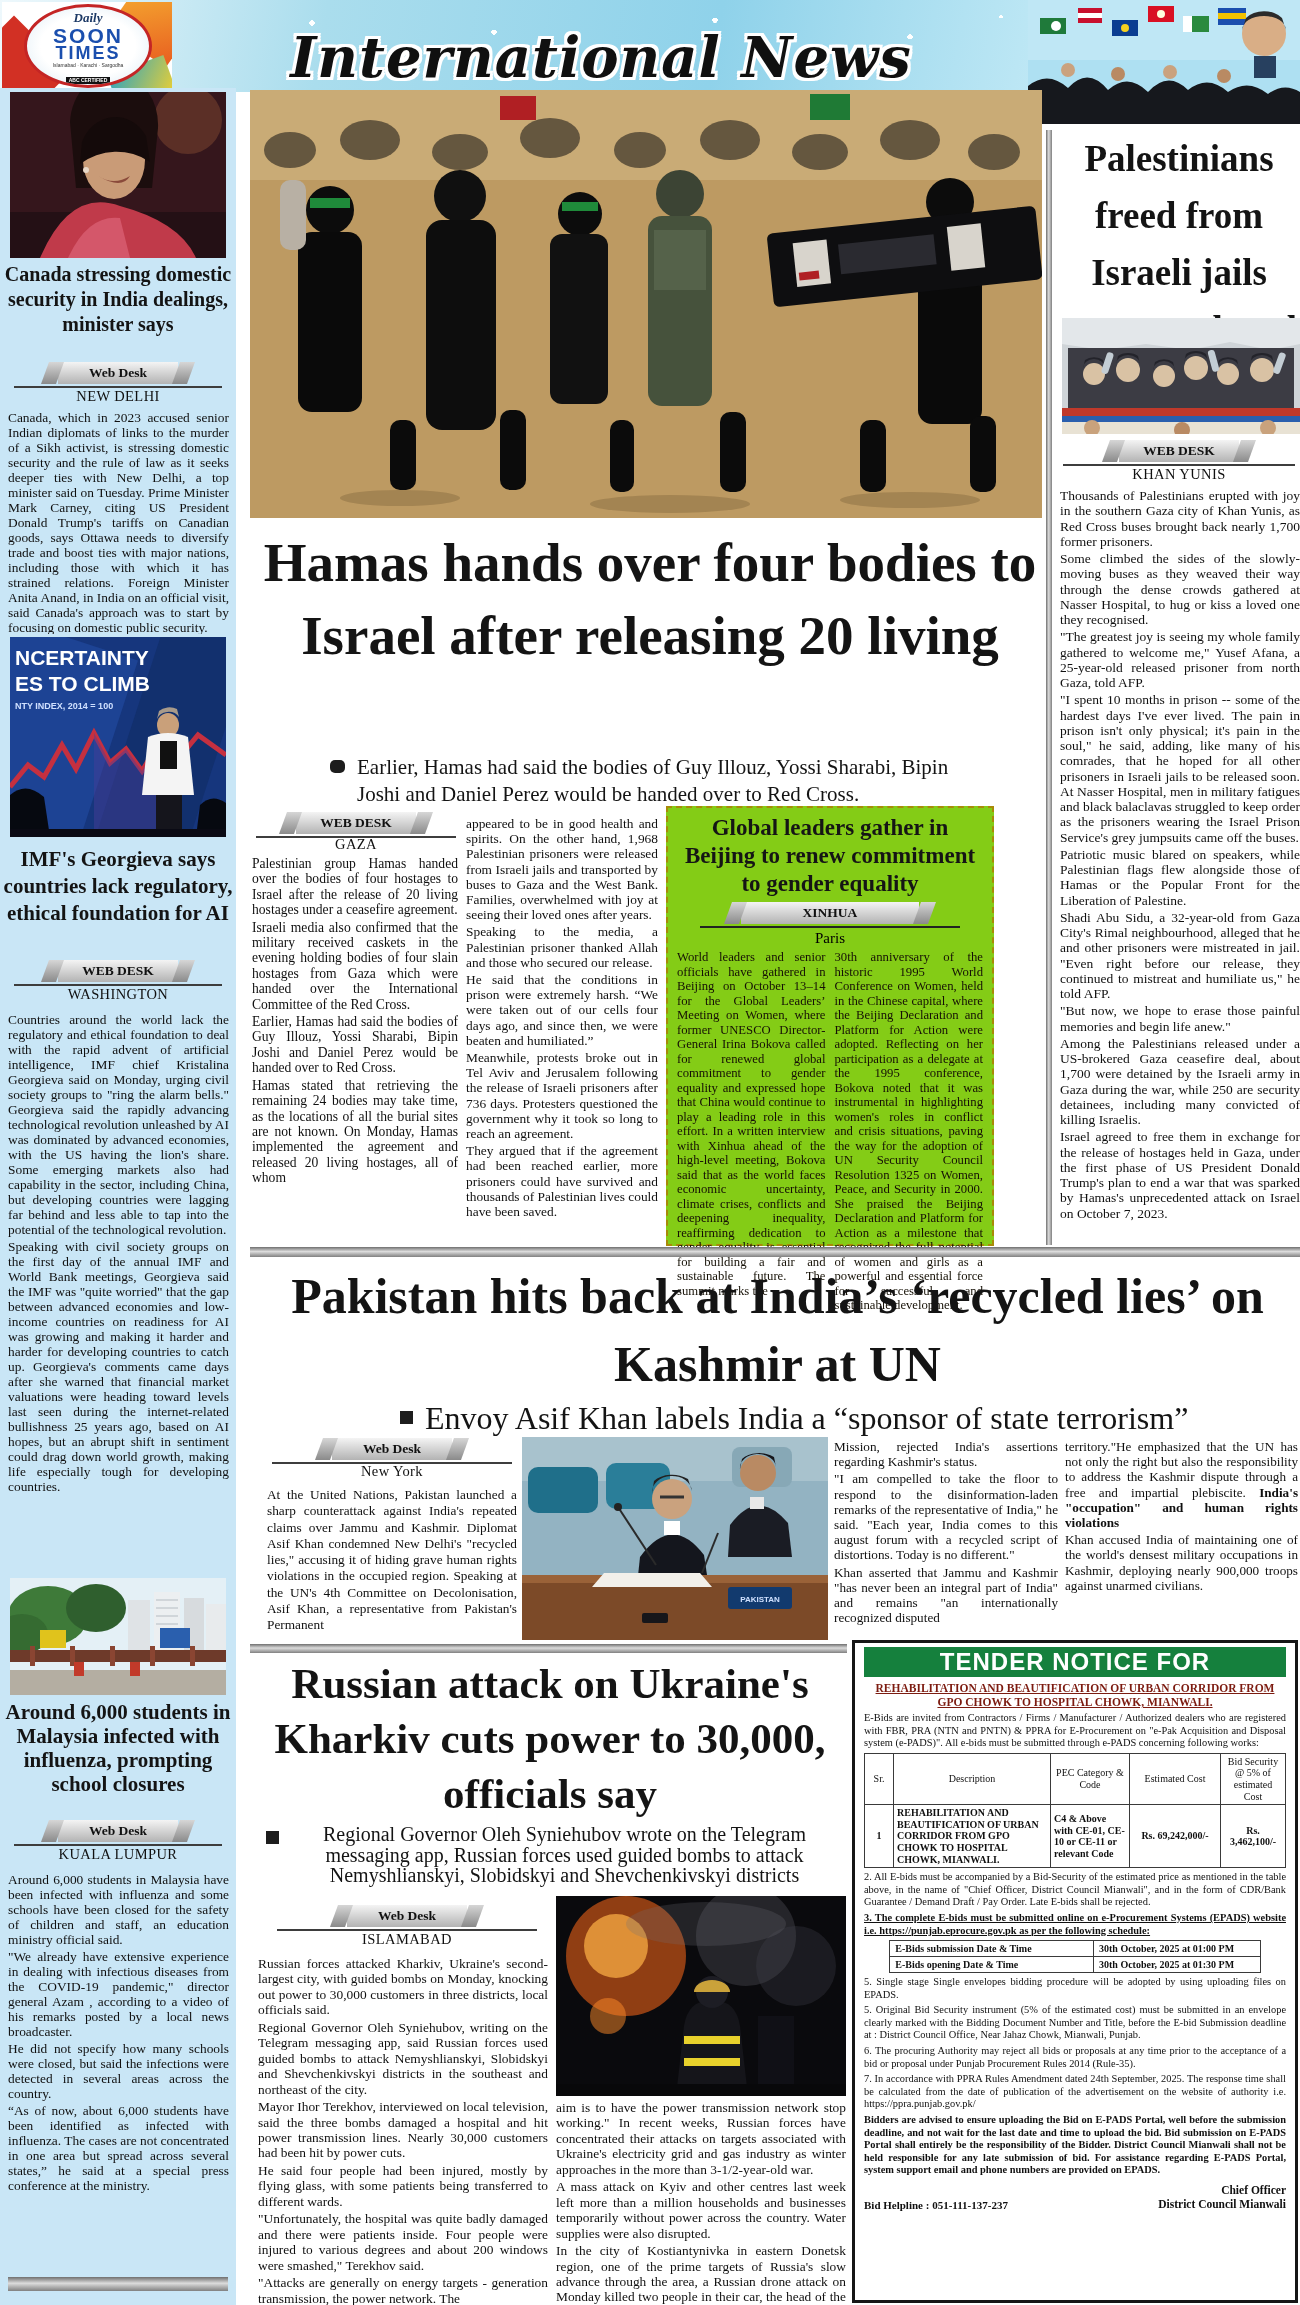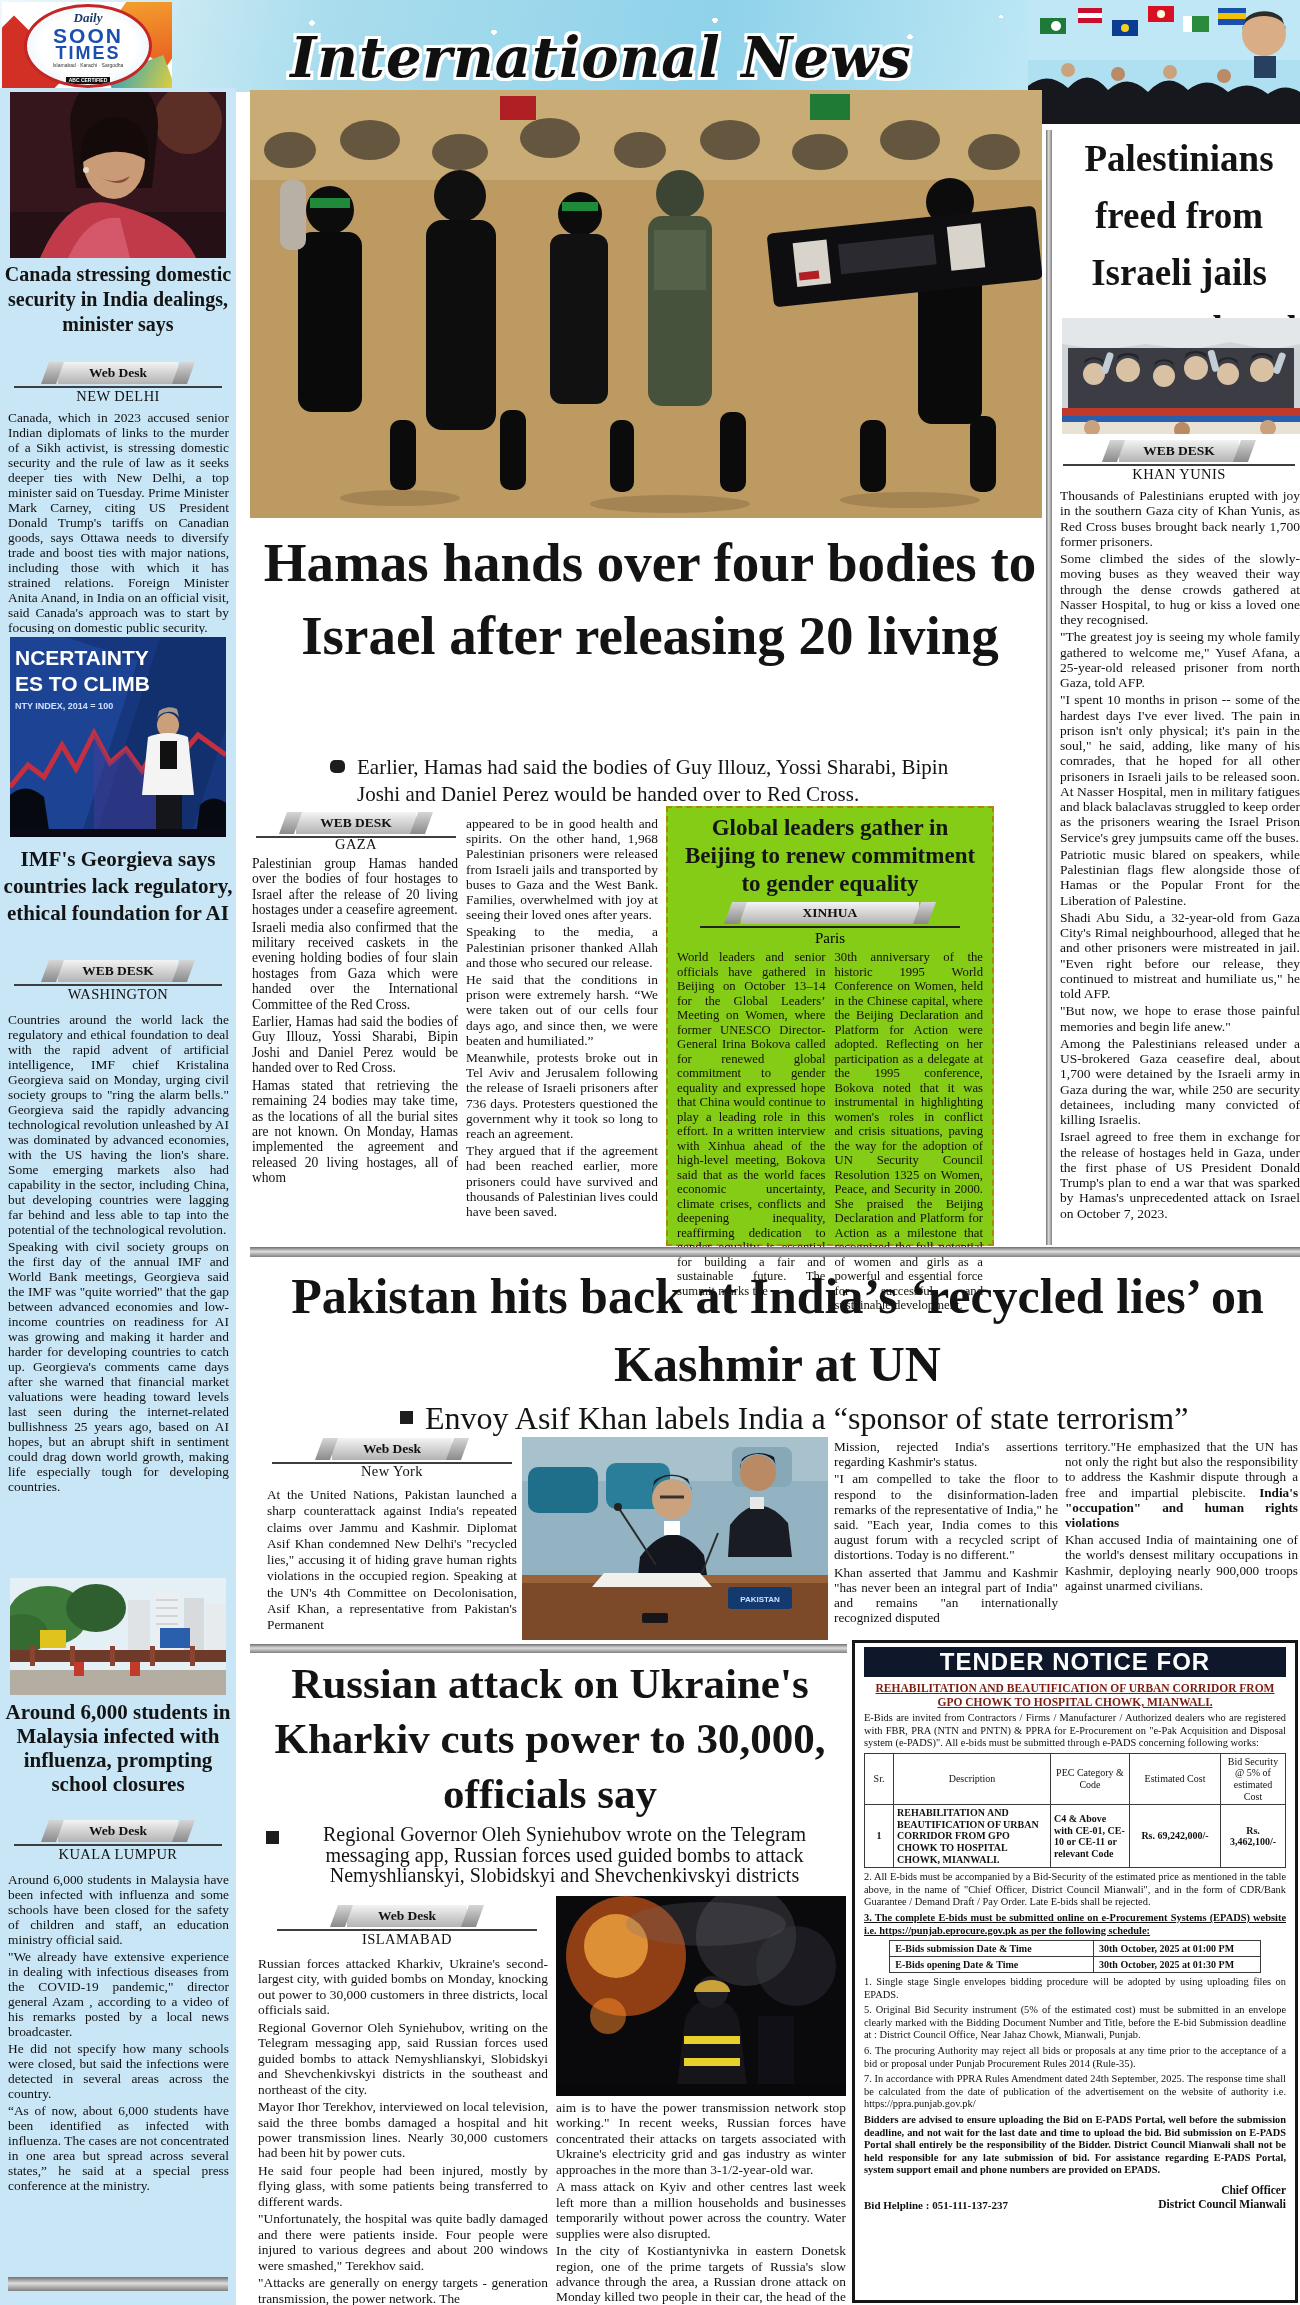--- a/index.html
+++ b/index.html
@@ -57,21 +57,21 @@
   #beijing-box{position:absolute;left:666px;top:806px;width:328px;height:440px;box-sizing:border-box;
       background:#84cc16;border:2px dashed #a88a08;padding:6px 9px;}
   #beijing-box .b-hl{font:bold 23px/28px "Liberation Serif",serif;text-align:center;color:#151515;}
   #beijing-cols{display:flex;gap:9px;margin-top:3px;}
   #beijing-cols .c{flex:1;font:12.7px/14.5px "Liberation Serif",serif;text-align:justify;color:#151005;}
   #beijing-cols .c p{margin:0;}
   .b-barwrap{text-align:center;margin-top:4px;}
   
   #tender{position:absolute;left:852px;top:1640px;width:446px;height:663px;box-sizing:border-box;
       background:#fff;border:3px solid #161616;padding:4px 9px;font-family:"Liberation Serif",serif;color:#101010;}
-  #tn-title{background:#0f172a;color:#fff;font:bold 24px/30px "Liberation Sans",sans-serif;text-align:center;letter-spacing:1px;}
+  #tn-title{background:#15803d;color:#fff;font:bold 24px/30px "Liberation Sans",sans-serif;text-align:center;letter-spacing:1px;}
   #tn-sub{color:#7c1b10;font:bold 11.5px/14px "Liberation Serif",serif;text-align:center;text-decoration:underline;margin:4px 8px 3px;}
   .tn-p{font:10.4px/12.6px "Liberation Serif",serif;text-align:justify;margin:3px 0;}
   #tn-table{width:100%;border-collapse:collapse;margin:2px 0 3px;}
   #tn-table th,#tn-table td{border:1px solid #3a3a3a;font:10px/11.6px "Liberation Serif",serif;padding:2px 3px;vertical-align:middle;}
   #tn-table th{font-weight:normal;text-align:center;}
   #tn-table td.desc{font-weight:bold;}
   #tn-table td.c{text-align:center;font-weight:bold;}
   #tn-sched{width:88%;margin:2px auto;border-collapse:collapse;}
   #tn-sched td{border:1px solid #3a3a3a;font:bold 10px/13px "Liberation Serif",serif;padding:1px 5px;}
   .tn-bold-u{font-weight:bold;text-decoration:underline;}
@@ -527,21 +527,21 @@
           <tr>
         <td style="width:55%;">E-Bids submission Date &amp; Time</td>
         <td>30th October, 2025 at 01:00 PM</td>
       </tr>
       <tr>
         <td>E-Bids opening Date &amp; Time</td>
         <td>30th October, 2025 at 01:30 PM</td>
       </tr>
     </tbody>
       </table>
-    <div class="tn-p">1.    Single stage Single envelopes bidding procedure will be adopted by using uploading files on EPADS.</div>
+    <div class="tn-p">5.    Single stage Single envelopes bidding procedure will be adopted by using uploading files on EPADS.</div>
     <div class="tn-p">5.    Original Bid Security instrument (5% of the estimated cost) must be submitted in an envelope clearly marked with the Bidding Document Number and Title, before the E-bid Submission deadline at : District Council Office, Near Jahaz Chowk, Mianwali, Punjab.</div>
     <div class="tn-p">6.    The procuring Authority may reject all bids or proposals at any time prior to the acceptance of a bid or proposal under Punjab Procurement Rules 2014 (Rule-35).</div>
     <div class="tn-p">7.    In accordance with PPRA Rules Amendment dated 24th September, 2025. The response time shall be calculated from the date of publication of the advertisement on the website of authority i.e. https://ppra.punjab.gov.pk/</div>
     <div class="tn-p" style="font-weight:bold;">Bidders are advised to ensure uploading the Bid on E-PADS Portal, well before the submission deadline, and not wait for the last date and time to upload the bid. Bid submission on E-PADS Portal shall entirely be the responsibility of the Bidder. District Council Mianwali shall not be held responsible for any late submission of bid. For assistance regarding E-PADS Portal, system support email and phone numbers are provided on EPADS.</div>
     <div id="tn-foot">
       <div id="tn-help">Bid Helpline : 051-111-137-237</div>
       <div id="tn-sign">
         <div>Chief Officer</div>
         <div>District Council Mianwali</div>
       </div>

